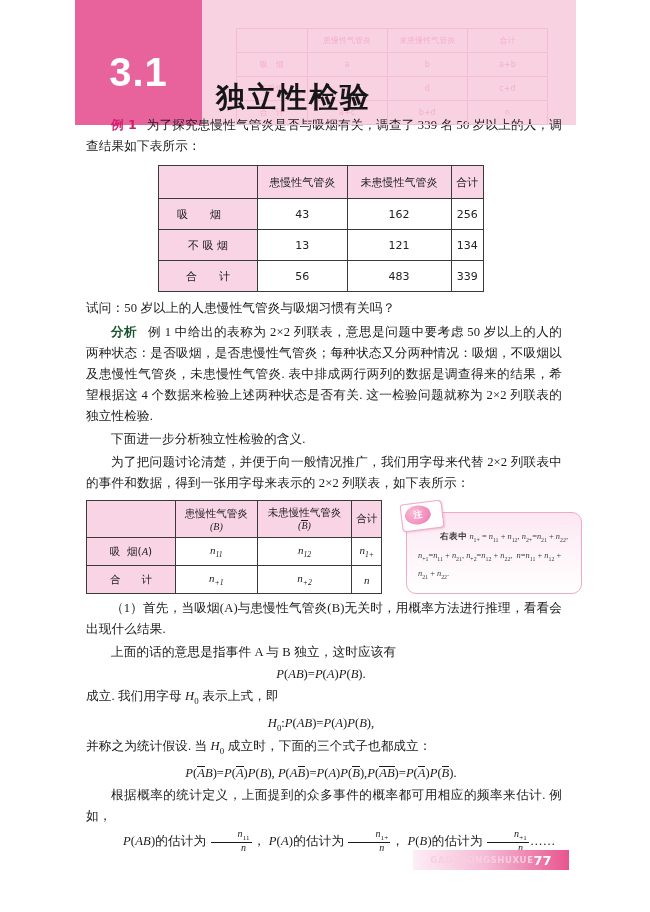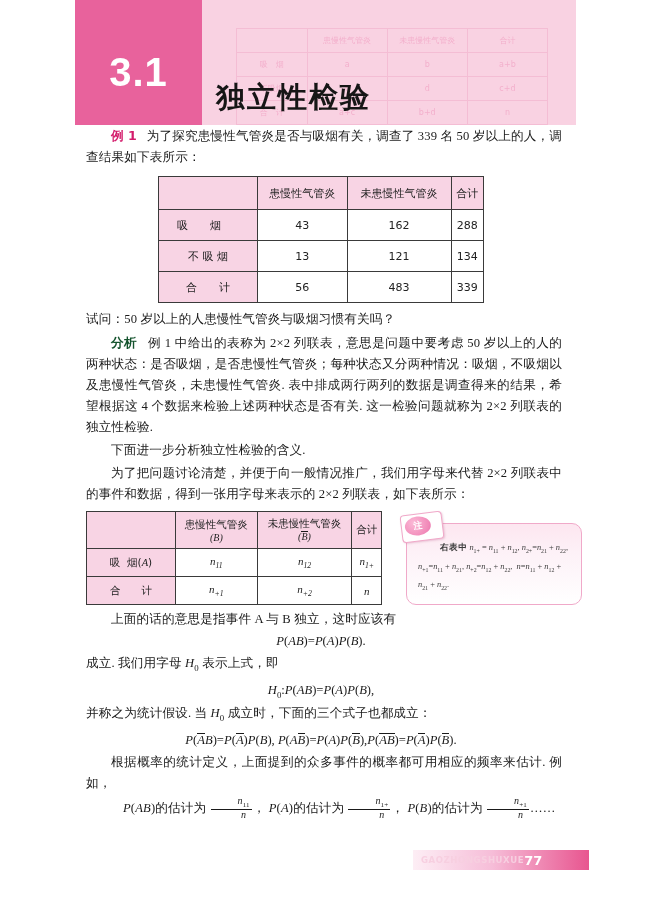--- a/index.html
+++ b/index.html
@@ -81,21 +81,21 @@
     vertical-align: middle;
     font-family: "DejaVu Sans", sans-serif;
   }
   .ghost-table td.lbl { width: 70px; }
   .ghost-table td.val { width: 80px; }
 
   
   .content {
     position: absolute;
     left: 0;
-    top: 125px;
+    top: 114px;
     width: 642px;
   }
   p.para {
     margin: 0 0 2px 0;
     padding: 0 80px 0 86px;
     font-size: 12.6px;
     line-height: 21px;
     text-align: justify;
     text-justify: inter-ideograph;
     letter-spacing: .15px;
@@ -237,26 +237,26 @@
     letter-spacing: .5px;
   }
   .note-body { padding-left: 2px; }
   .note-first-indent { padding-left: 22px; }
 
   
   .footer {
     position: absolute;
     left: 413px;
     bottom: 42px;
-    width: 176px;
+    width: 156px;
     height: 20px;
     background: linear-gradient(90deg, #fdeef5 0%, #f6bdd8 45%, #e8558f 100%);
     display: flex;
     align-items: center;
-    justify-content: flex-start;
+    justify-content: center;
     padding: 0 8px;
     box-sizing: border-box;
   }
   .footer-pinyin {
     font-size: 8.5px;
     letter-spacing: .6px;
     color: #f7cfe0;
     font-family: "DejaVu Sans", sans-serif;
     font-weight: bold;
   }
@@ -322,21 +322,21 @@
         <td>合计</td>
       </tr>
       <tr>
         <td class="rowhead">
               <span class="spread">
                 <span>吸　　烟</span>
               </span>
             </td>
         <td>43</td>
         <td>162</td>
-        <td>288</td>
+        <td>256</td>
       </tr>
       <tr>
         <td class="rowhead">不 吸 烟</td>
         <td>13</td>
         <td>121</td>
         <td>134</td>
       </tr>
       <tr>
         <td class="rowhead">合　　计</td>
         <td>56</td>
@@ -392,20 +392,21 @@
       <div class="note-body">
         <span class="note-first-indent"></span><span class="note-lead">右表中</span>
         <span><span class="mi">n</span><span class="sub">1+</span> = <span class="mi">n</span><span class="sub">11</span> + <span class="mi">n</span><span class="sub">12</span>,</span>
         <span><span class="mi">n</span><span class="sub">2+</span>=<span class="mi">n</span><span class="sub">21</span> + <span class="mi">n</span><span class="sub">22</span>,&nbsp; <span class="mi">n</span><span class="sub">+1</span>=<span class="mi">n</span><span class="sub">11</span> + <span class="mi">n</span><span class="sub">21</span>,</span>
         <span><span class="mi">n</span><span class="sub">+2</span>=<span class="mi">n</span><span class="sub">12</span> + <span class="mi">n</span><span class="sub">22</span>,&nbsp; <span class="mi">n</span>=<span class="mi">n</span><span class="sub">11</span> + <span class="mi">n</span><span class="sub">12</span> +</span>
         <span><span class="mi">n</span><span class="sub">21</span> + <span class="mi">n</span><span class="sub">22</span>.</span>
       </div>
     </div>
   </div>
 
+  <p class="para indent">（1）首先，当吸烟(A)与患慢性气管炎(B)无关时，用概率方法进行推理，看看会出现什么结果.</p>
   <p class="para indent">上面的话的意思是指事件 A 与 B 独立，这时应该有</p>
   <p class="eq-line">
     <span class="mi">P</span>(<span class="mi">AB</span>)=<span class="mi">P</span>(<span class="mi">A</span>)<span class="mi">P</span>(<span class="mi">B</span>).
   </p>
   <p class="para">成立. 我们用字母 <span class="mi">H</span><span class="sub">0</span> 表示上式，即</p>
   <p class="eq-line">
     <span class="mi">H</span><span class="sub">0</span>:<span class="mi">P</span>(<span class="mi">AB</span>)=<span class="mi">P</span>(<span class="mi">A</span>)<span class="mi">P</span>(<span class="mi">B</span>),
   </p>
   <p class="para">并称之为统计假设. 当 <span class="mi">H</span><span class="sub">0</span> 成立时，下面的三个式子也都成立：</p>
   <p class="eq-line">

